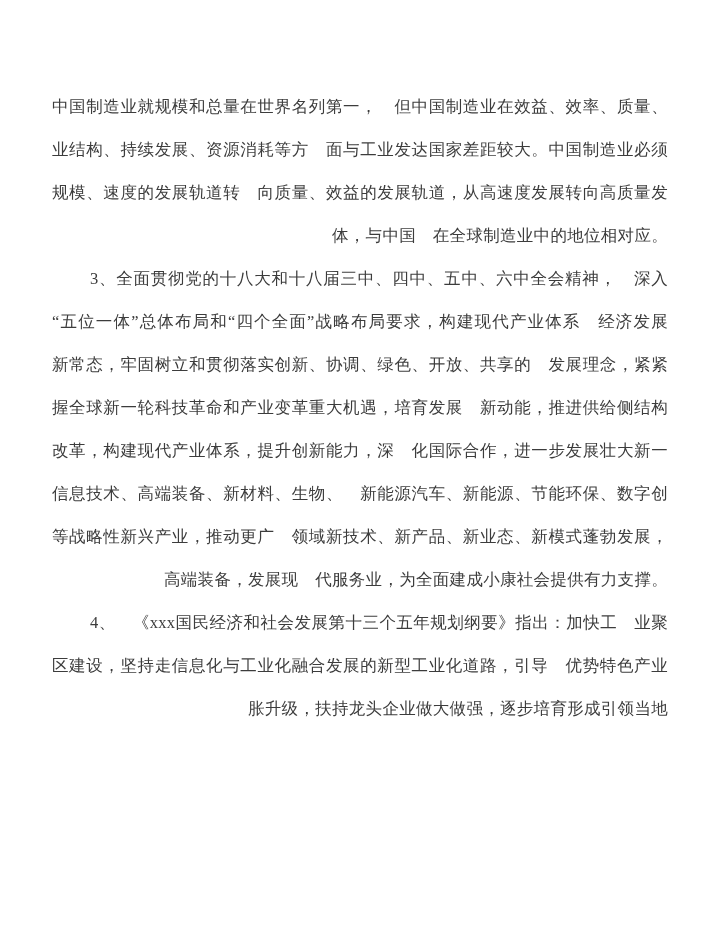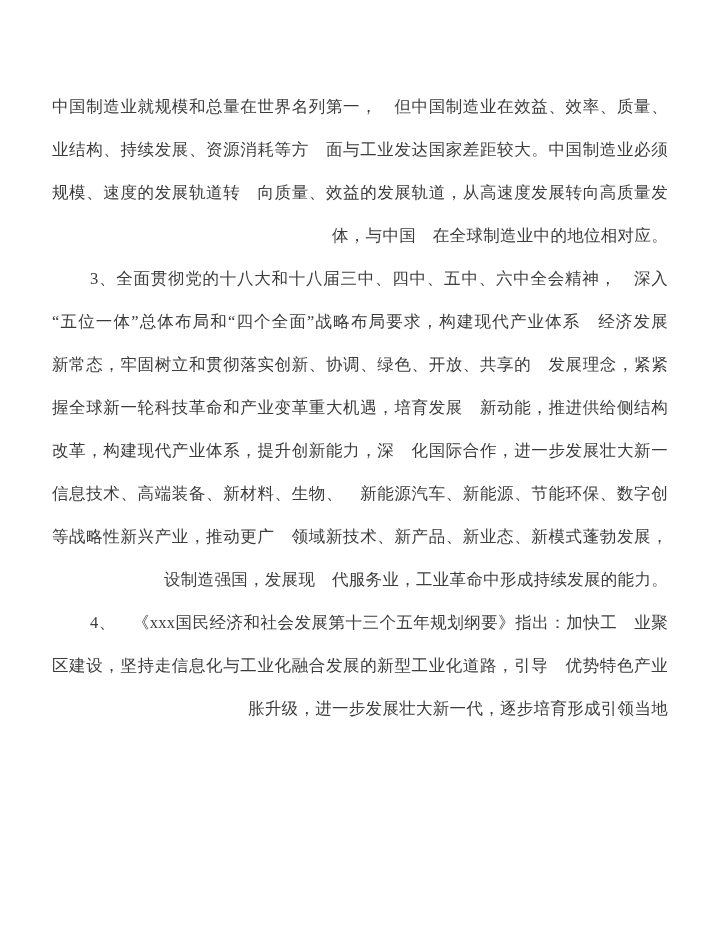--- a/index.html
+++ b/index.html
@@ -49,18 +49,18 @@
       <div class="line justify">业结构、持续发展、资源消耗等方　面与工业发达国家差距较大。中国制造业必须从</div>
       <div class="line justify">规模、速度的发展轨道转　向质量、效益的发展轨道，从高速度发展转向高质量发</div>
       <div class="line left">体，与中国　在全球制造业中的地位相对应。</div>
       <div class="line justify indent">3、全面贯彻党的十八大和十八届三中、四中、五中、六中全会精神，　深入学</div>
       <div class="line justify">“五位一体”总体布局和“四个全面”战略布局要求，构建现代产业体系　经济发展</div>
       <div class="line justify">新常态，牢固树立和贯彻落实创新、协调、绿色、开放、共享的　发展理念，紧紧把</div>
       <div class="line justify">握全球新一轮科技革命和产业变革重大机遇，培育发展　新动能，推进供给侧结构性</div>
       <div class="line justify">改革，构建现代产业体系，提升创新能力，深　化国际合作，进一步发展壮大新一代</div>
       <div class="line justify">信息技术、高端装备、新材料、生物、　新能源汽车、新能源、节能环保、数字创意</div>
       <div class="line justify">等战略性新兴产业，推动更广　领域新技术、新产品、新业态、新模式蓬勃发展，建</div>
-      <div class="line left">设制造强国，发展现　代服务业，工业革命中形成持续发展的能力。</div>
+      <div class="line left">高端装备，发展现　代服务业，为全面建成小康社会提供有力支撑。</div>
       <div class="line justify indent">4、　《xxx国民经济和社会发展第十三个五年规划纲要》指出：加快工　业聚集</div>
       <div class="line justify">区建设，坚持走信息化与工业化融合发展的新型工业化道路，引导　优势特色产业膨</div>
-      <div class="line left">胀升级，进一步发展壮大新一代，逐步培育形成引领当地</div>
+      <div class="line left">胀升级，扶持龙头企业做大做强，逐步培育形成引领当地</div>
     </div>
 </div>
 
 </body></html>

